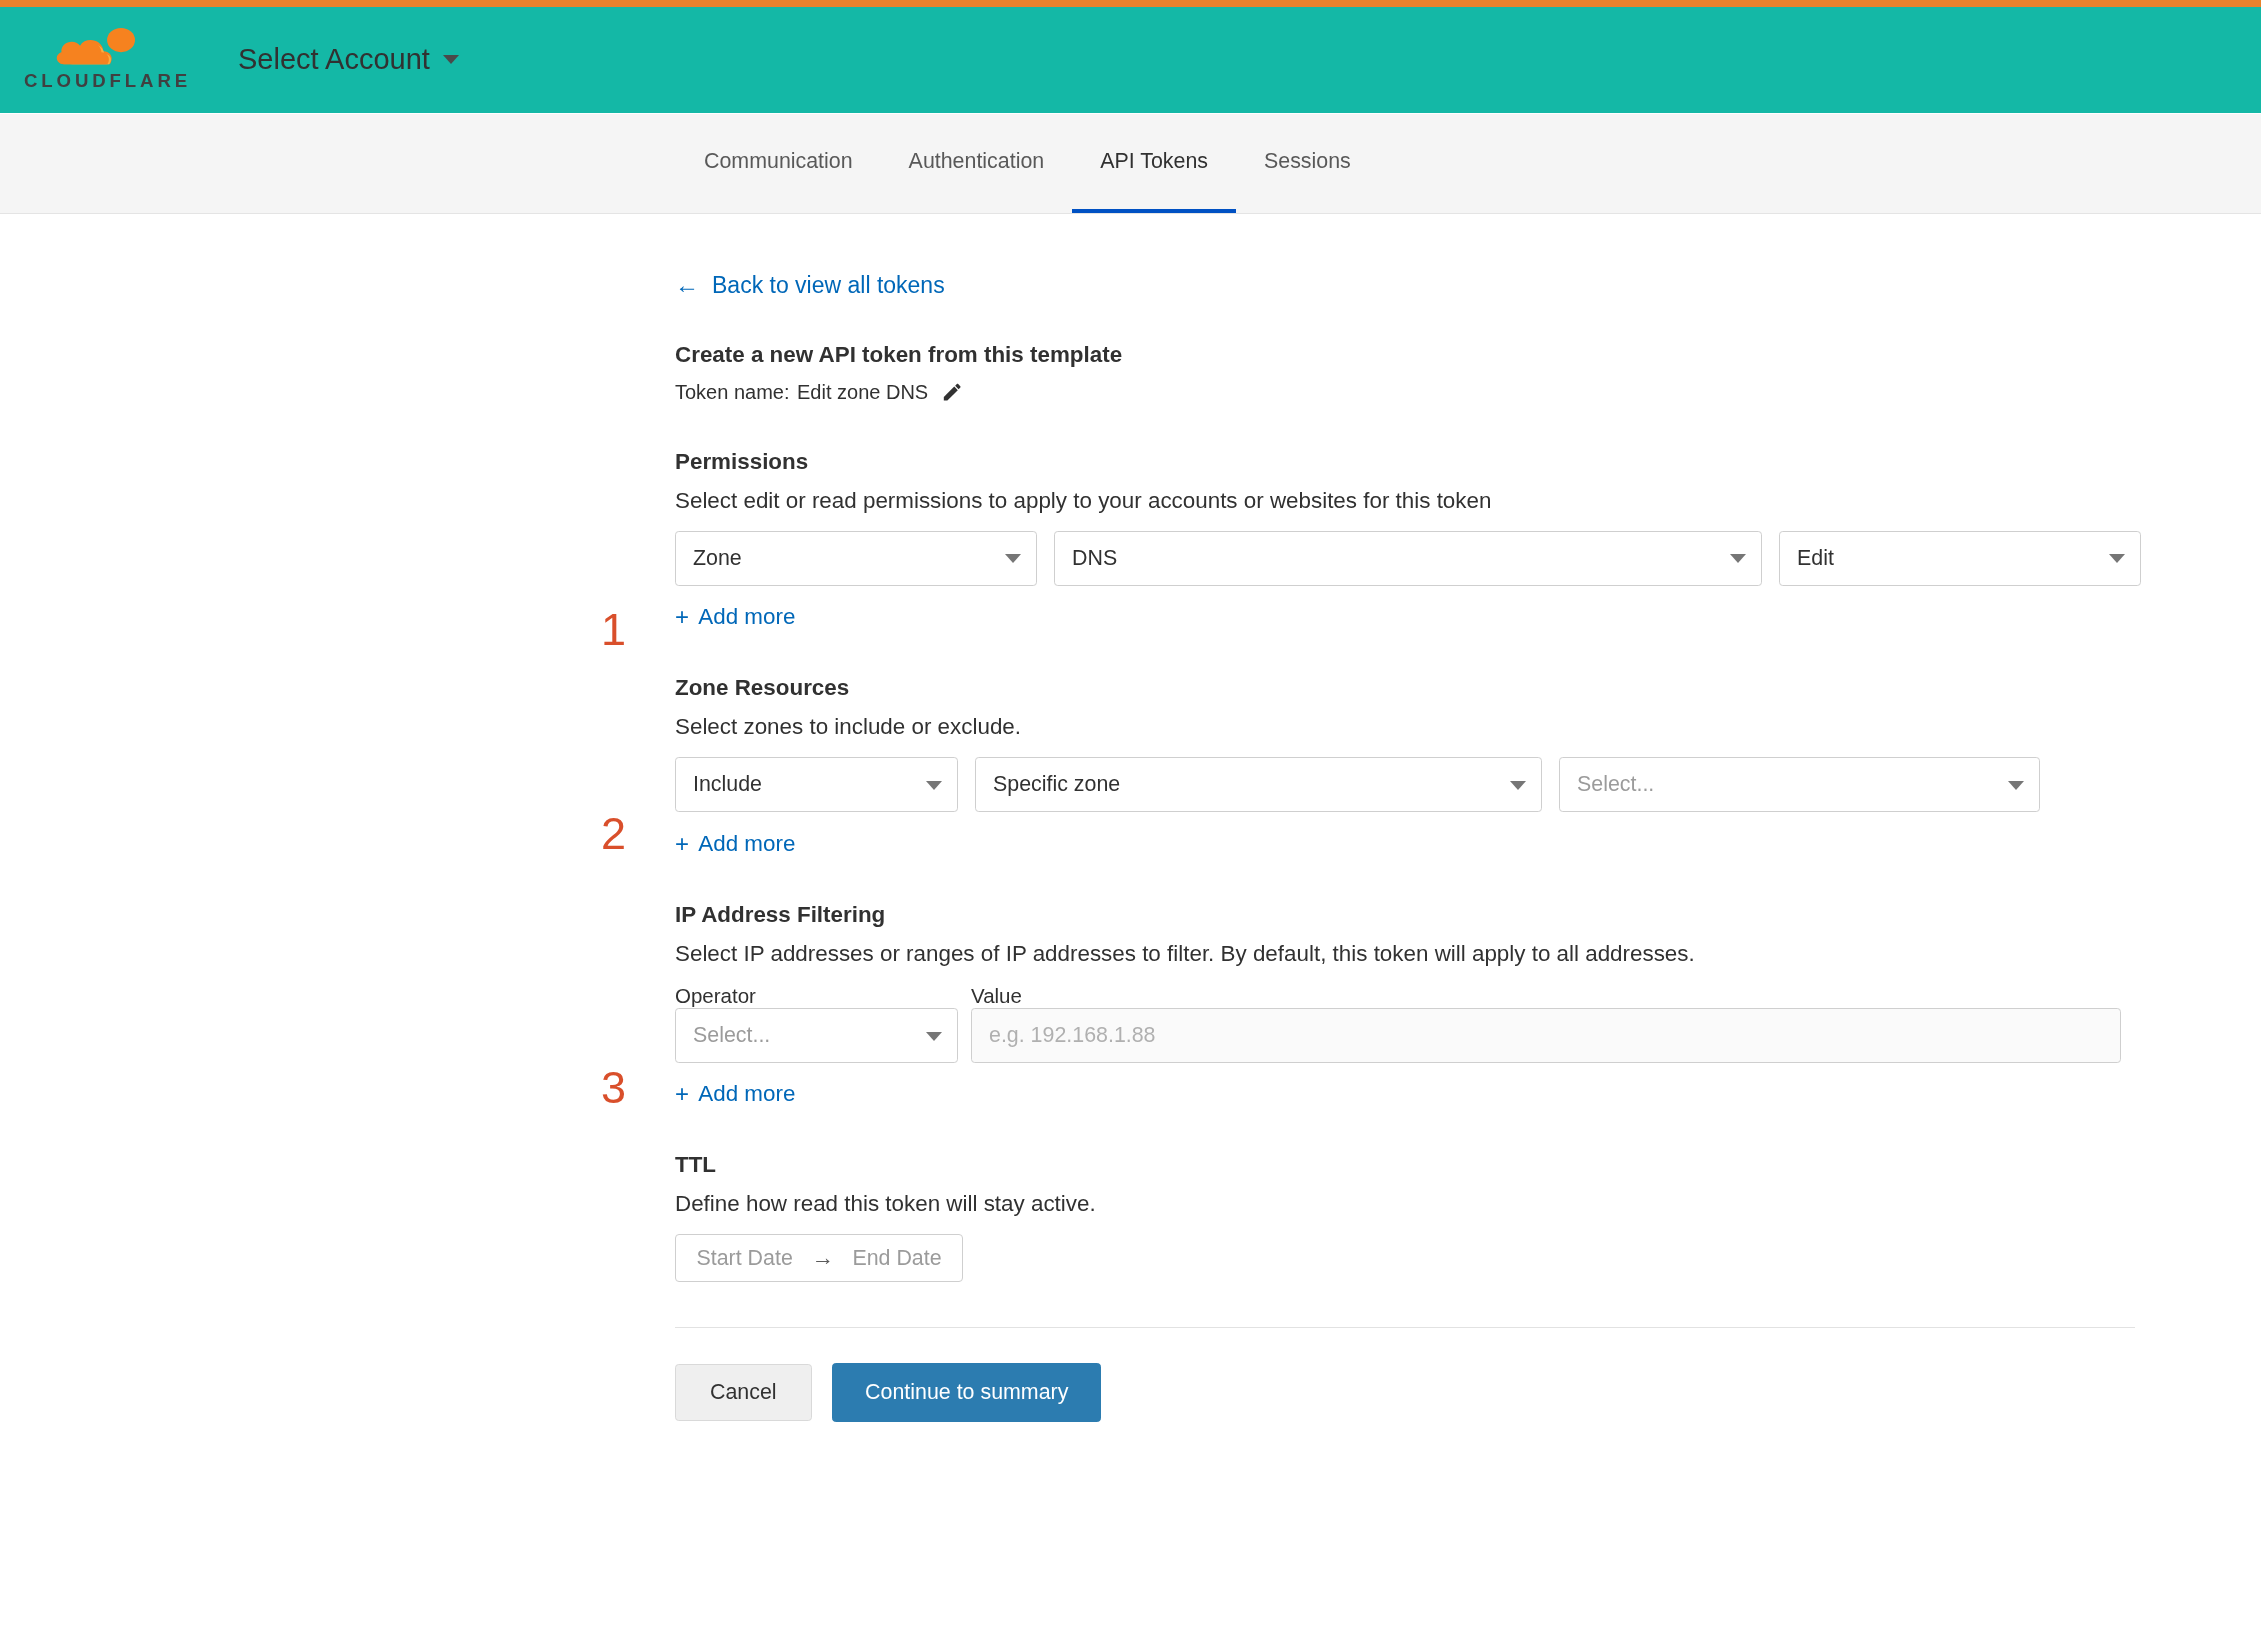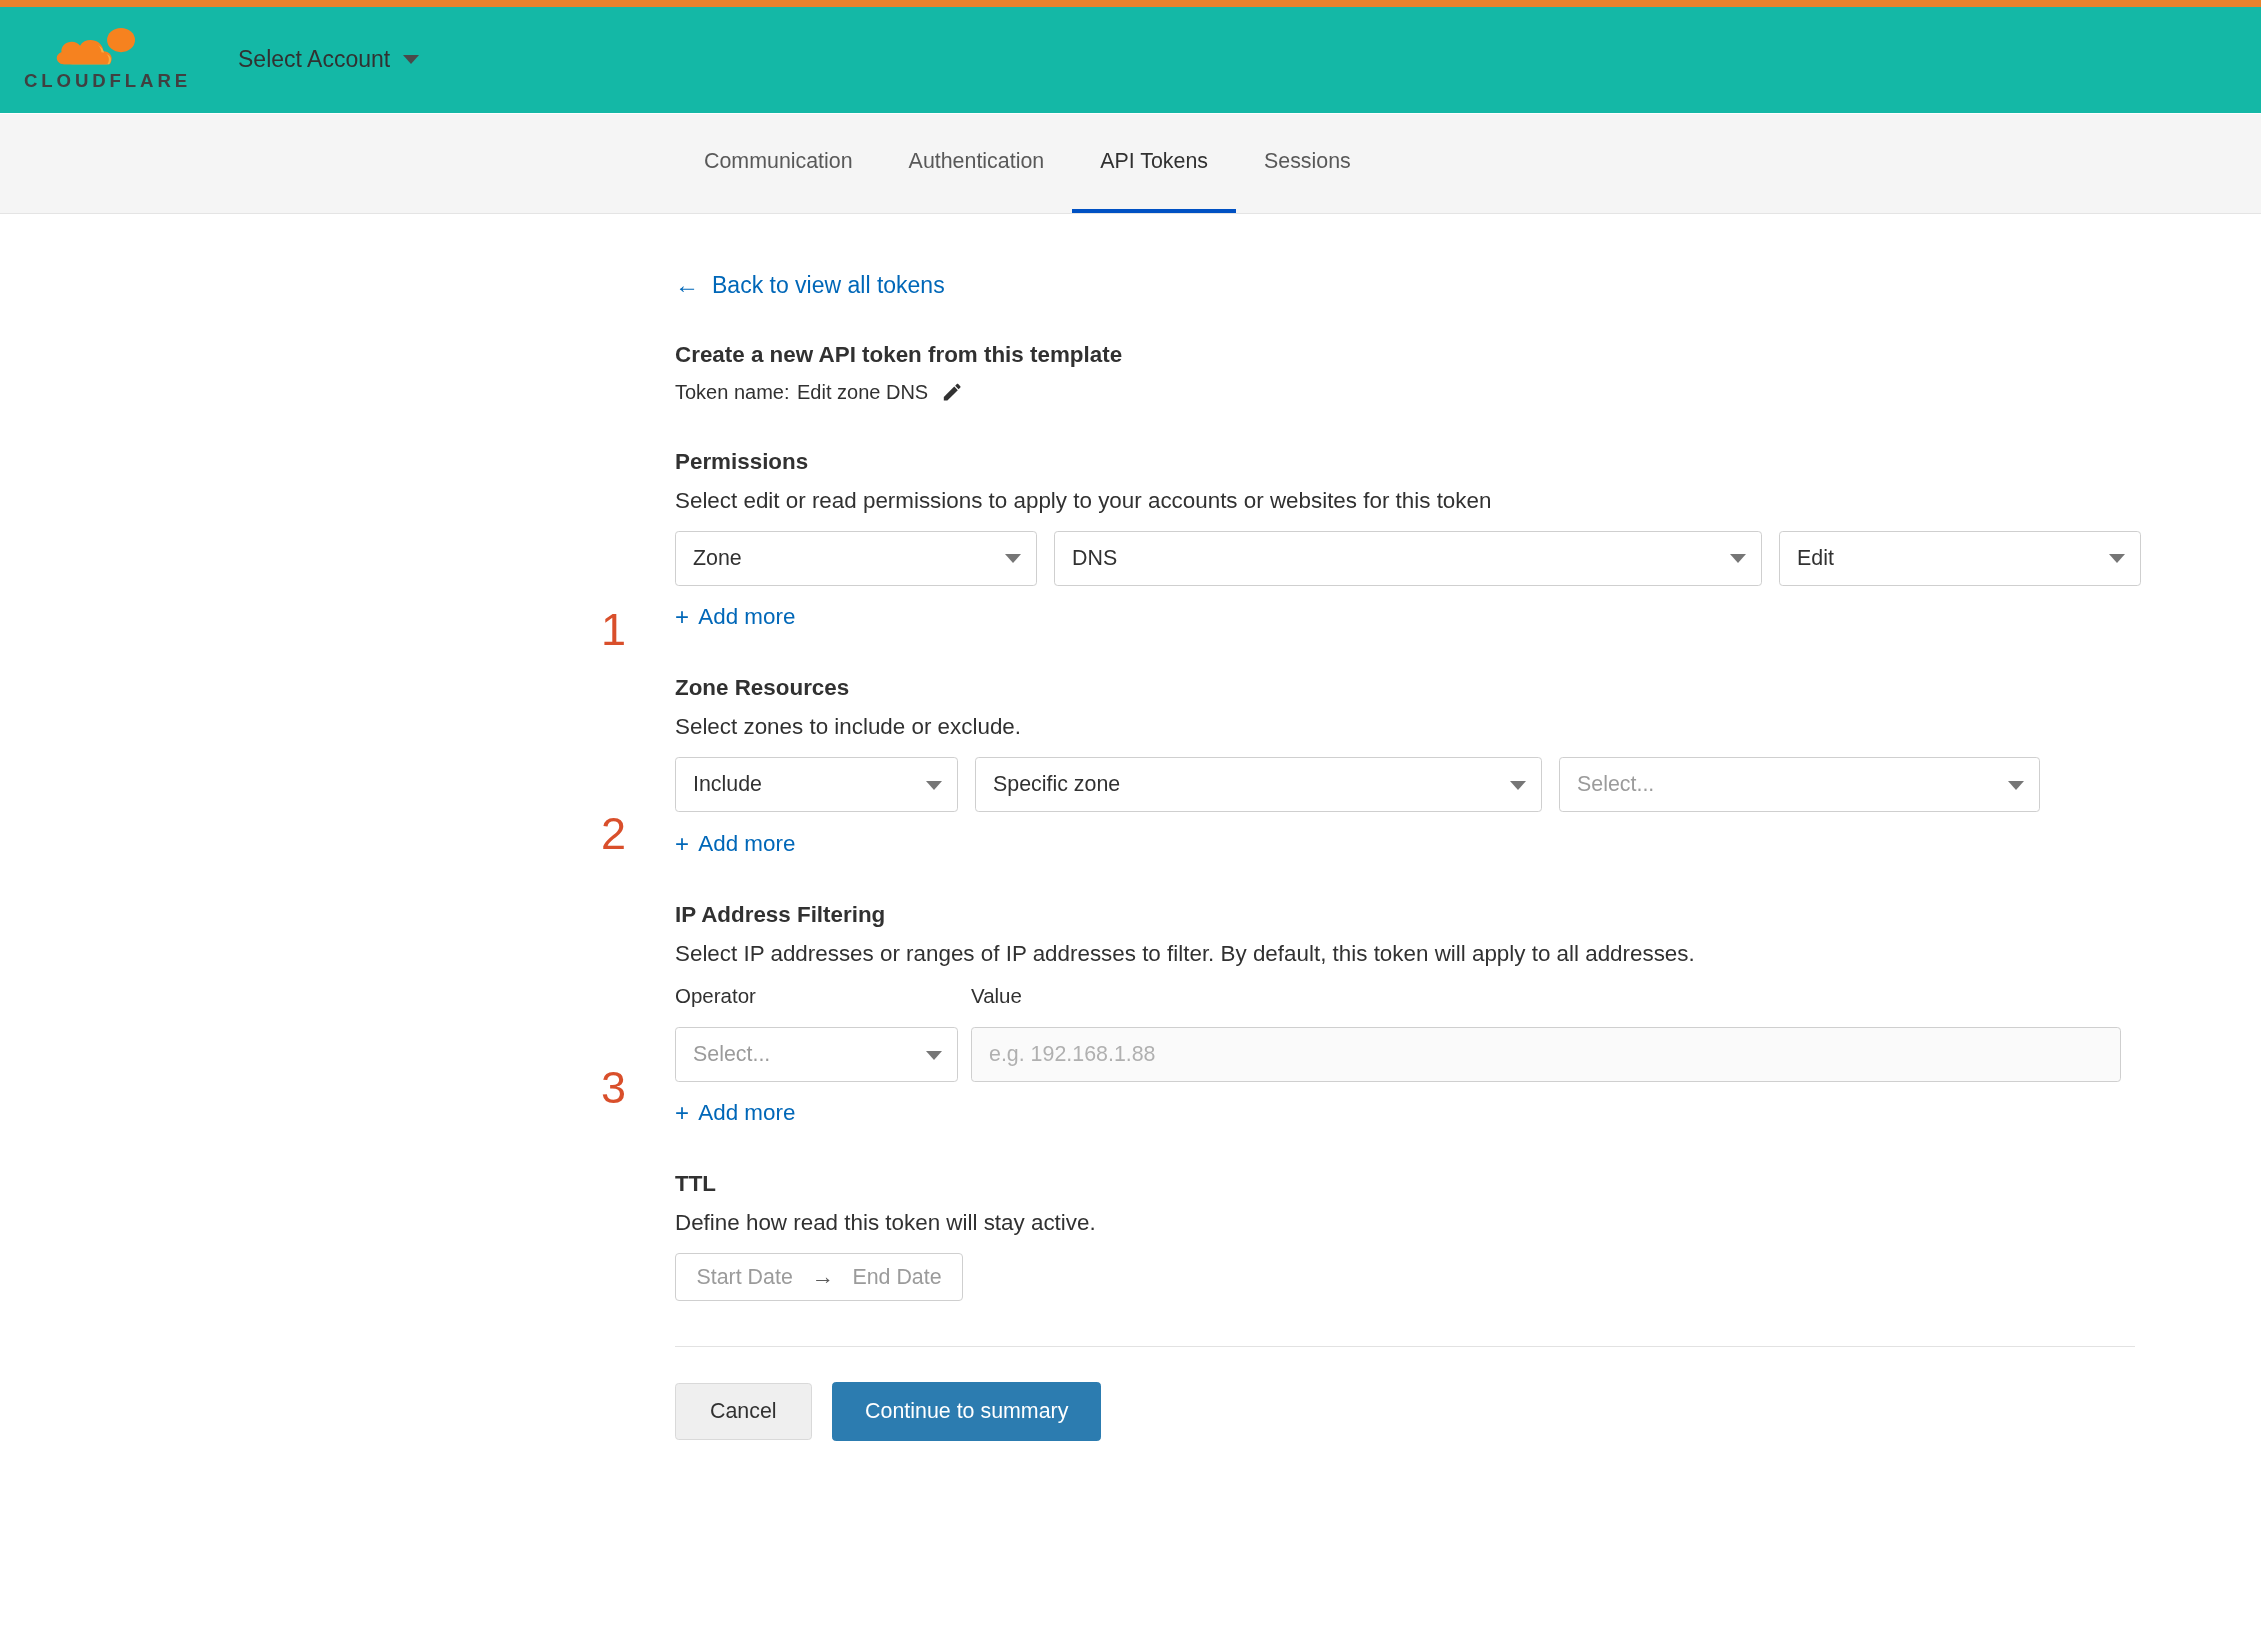--- a/index.html
+++ b/index.html
@@ -45,21 +45,21 @@
   .logo-word {
     font-size: 18.6px;
     font-weight: bold;
     letter-spacing: 3.9px;
     color: #404041;
     margin-top: 1.9px;
   }
   .account-select {
     display: flex;
     align-items: center;
-    font-size: 23px;
+    font-size: 29px;
     color: #313131;
     cursor: pointer;
   }
   .account-select .caret {
     margin-left: 13px;
     width: 0; height: 0;
     border-left: 8.4px solid transparent;
     border-right: 8.4px solid transparent;
     border-top: 9.3px solid #4a4a4a;
   }
@@ -193,21 +193,21 @@
   .add-more .plus {
     font-size: 24px;
     margin-right: 9.3px;
     line-height: 1;
   }
 
   
   .field-label {
     font-size: 20.5px;
     color: #313131;
-    margin-bottom: 19px;
+    margin-bottom: 0;
   }
   .ipfilter-row { display: flex; align-items: flex-end; gap: 13px; }
   .col-operator { width: 283px; }
   .col-value { width: 1150px; }
   .text-input {
     height: 55px;
     width: 100%;
     border: 0.9px solid #cfcfcf;
     border-radius: 3.7px;
     background: #fafafa;

